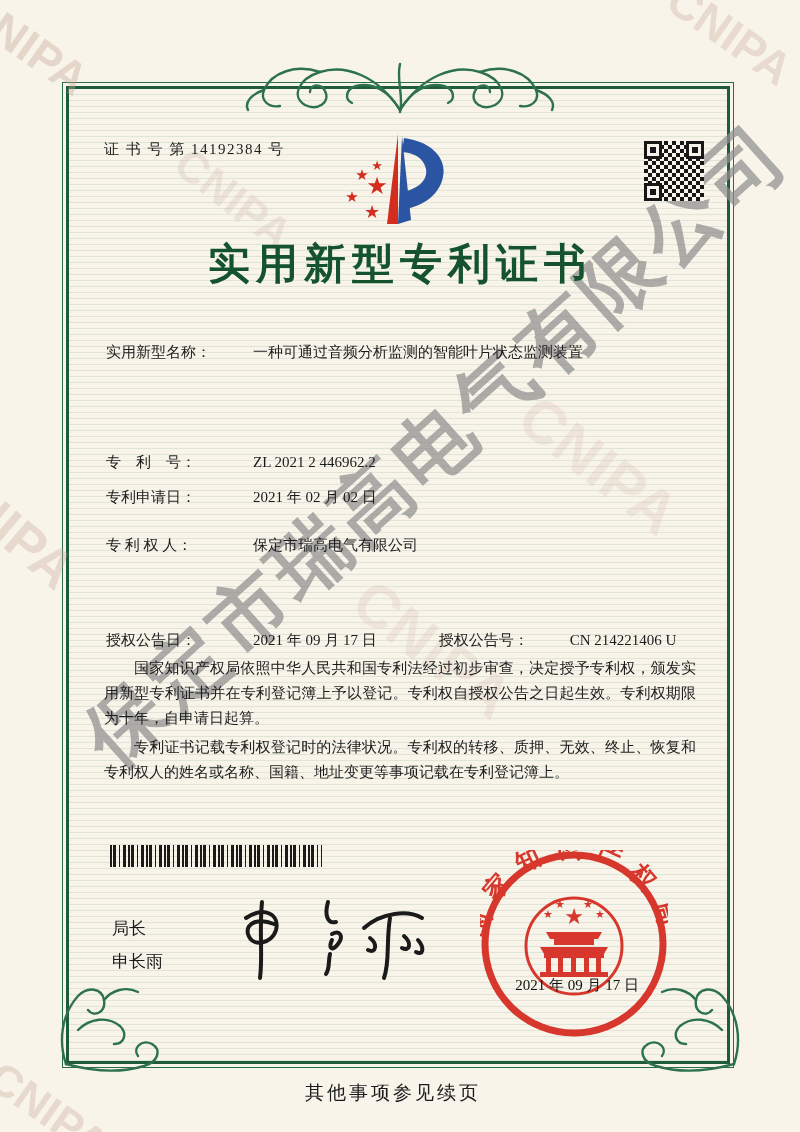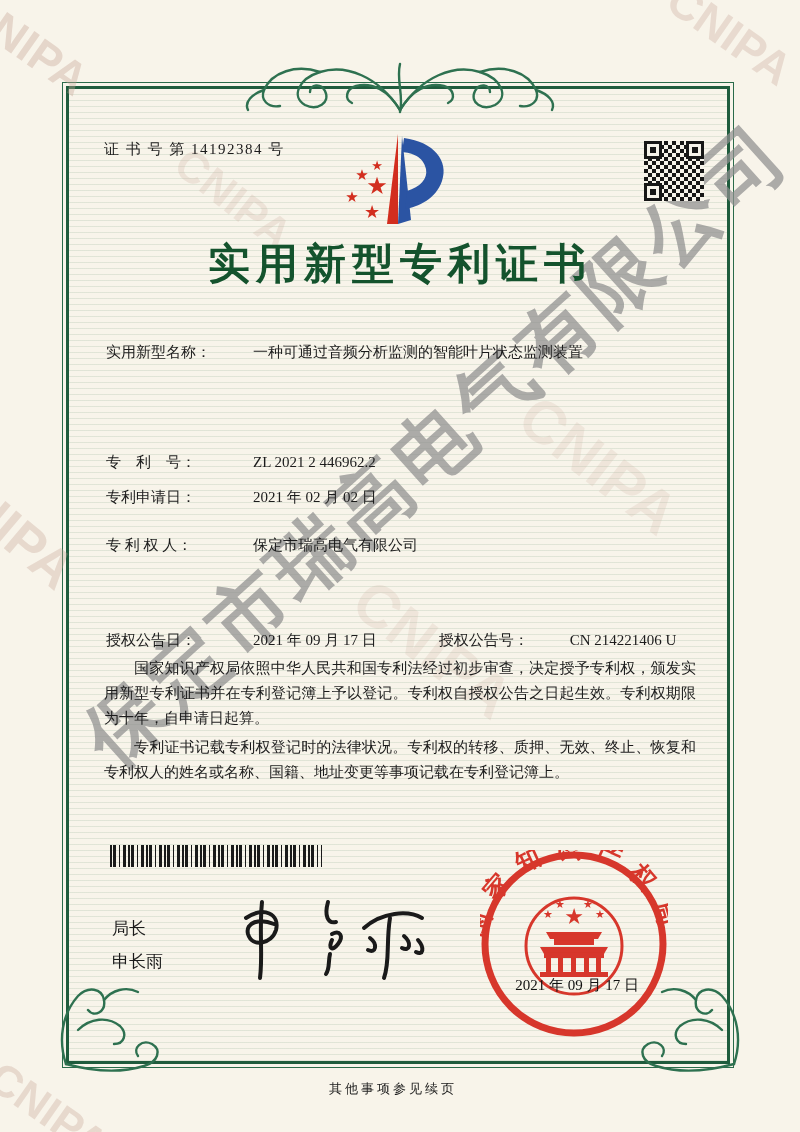--- a/index.html
+++ b/index.html
@@ -53,21 +53,21 @@
 
   .officer{position:absolute;left:112px;top:912px;font-size:17px;line-height:33px;}
   .signature{position:absolute;left:232px;top:890px;}
 
   .seal{position:absolute;left:480px;top:850px;width:188px;height:188px;opacity:.92;}
   .seal-date{position:absolute;left:492px;top:976px;width:170px;text-align:center;
              font-size:15px;color:#101010;z-index:3;}
 
   .page-ind{position:absolute;left:0;top:1028px;width:800px;text-align:center;font-size:14px;}
   .footer-note{position:absolute;left:0;top:1080px;width:786px;text-align:center;
-               font-size:13px;letter-spacing:3px;}
+               font-size:19px;letter-spacing:3px;}
 </style>
 </head>
 <body>
 
 <div class="page">
 
   <div class="frame"></div>
 
   <div class="wm-cnipa" style="left:-16px;top:-18px;font-size:46px;opacity:.38;transform:rotate(35deg);">CNIPA</div>
   <div class="wm-cnipa" style="left:688px;top:-28px;font-size:46px;opacity:.32;transform:rotate(35deg);">CNIPA</div>

